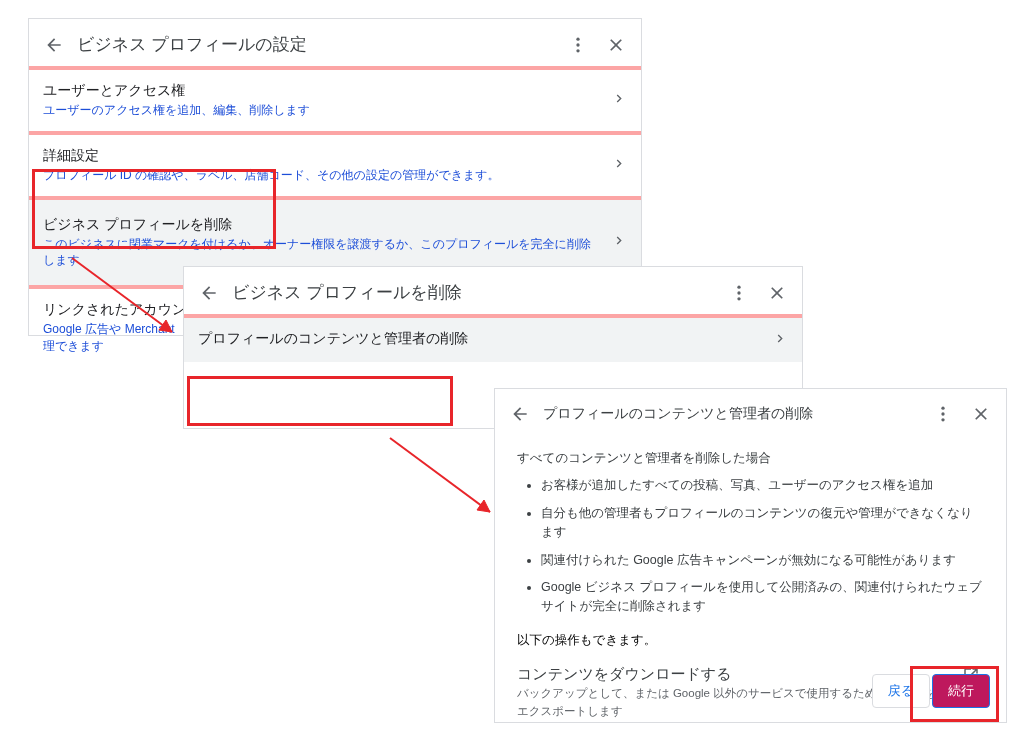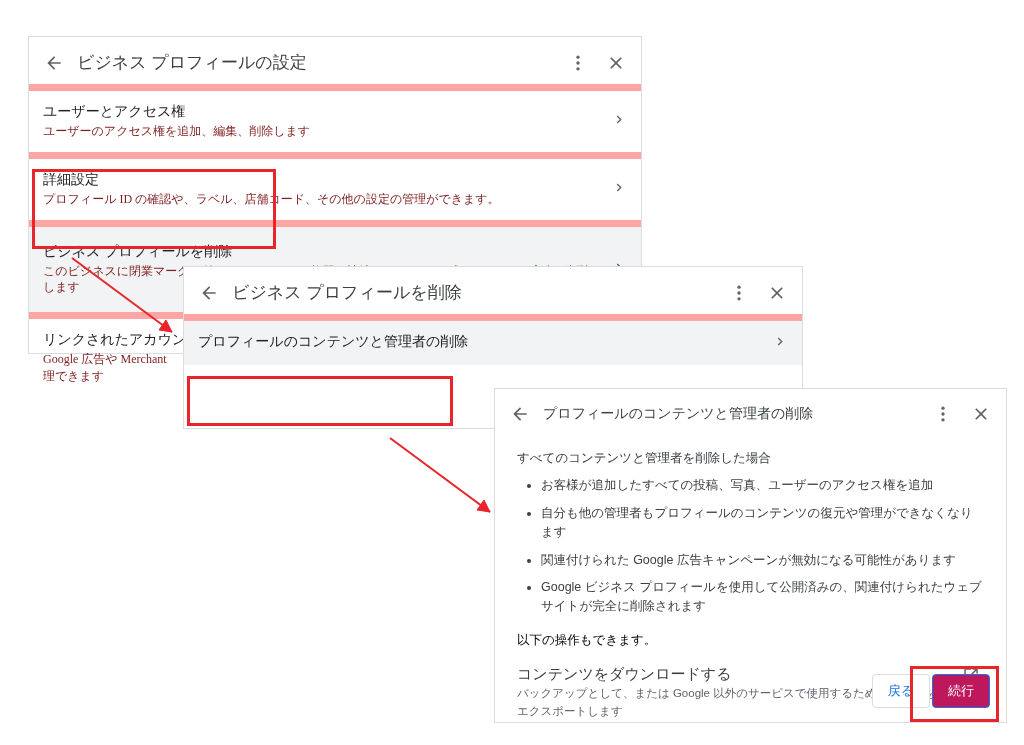--- a/index.html
+++ b/index.html
@@ -47,34 +47,33 @@
       align-items: center;
       justify-content: center;
       color: #5f6368;
       cursor: pointer;
     }
     .more-icon svg, .close-icon svg { width: 20px; height: 20px; }
 
     .list-item {
       position: relative;
       padding: 12px 44px 12px 14px;
-      border-top: 7px solid #fca5a5;
+      border-top: 4px solid #fca5a5;
       cursor: pointer;
     }
     .list-item:first-of-type { border-top: none; }
     .list-item .title {
       font-size: 14px;
       color: #202124;
       margin-bottom: 2px;
     }
     .list-item .subtitle {
       font-size: 12px;
-      color: #7f1d1d;
+      color: #1d4ed8;
       line-height: 1.4;
-      font-family: Liberation Serif, serif;
     }
     .list-item.highlighted {
       background: #f1f3f4;
     }
     .chevron {
       position: absolute;
       right: 14px;
       top: 50%;
       transform: translateY(-50%);
       color: #5f6368;
@@ -146,21 +145,21 @@
     }
     .btn-continue {
       background: #be185d;
       border: 1px solid #1a73e8;
       color: #fff;
     }
   </style>
 </head>
 <body>
 
-<div class="panel" style="left:28px; top:36px; width:614px; height:318px;">
+<div class="panel" style="left:28px; top:18px; width:614px; height:318px;">
   <div class="panel-header">
     <div class="back-icon">
       <svg viewBox="0 0 24 24" fill="currentColor">
           <path d="M20 11H7.83l5.59-5.59L12 4l-8 8 8 8 1.41-1.41L7.83 13H20z"></path>
         </svg>
     </div>
     <div class="panel-title">ビジネス プロフィールの設定</div>
     <div class="panel-actions">
       <div class="more-icon">
         <svg viewBox="0 0 24 24" fill="currentColor">

